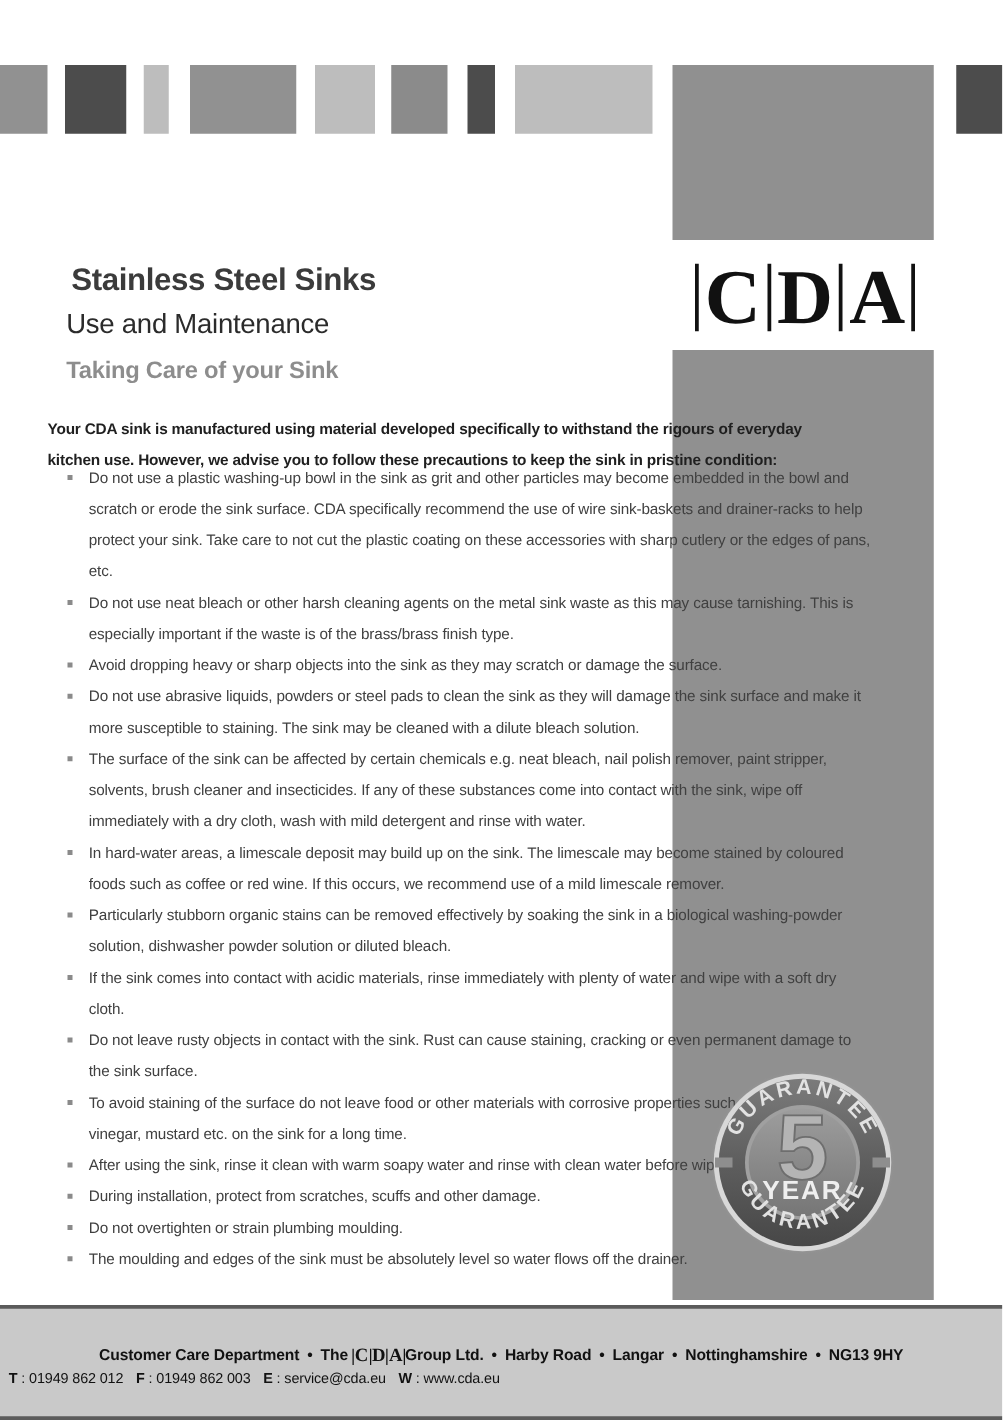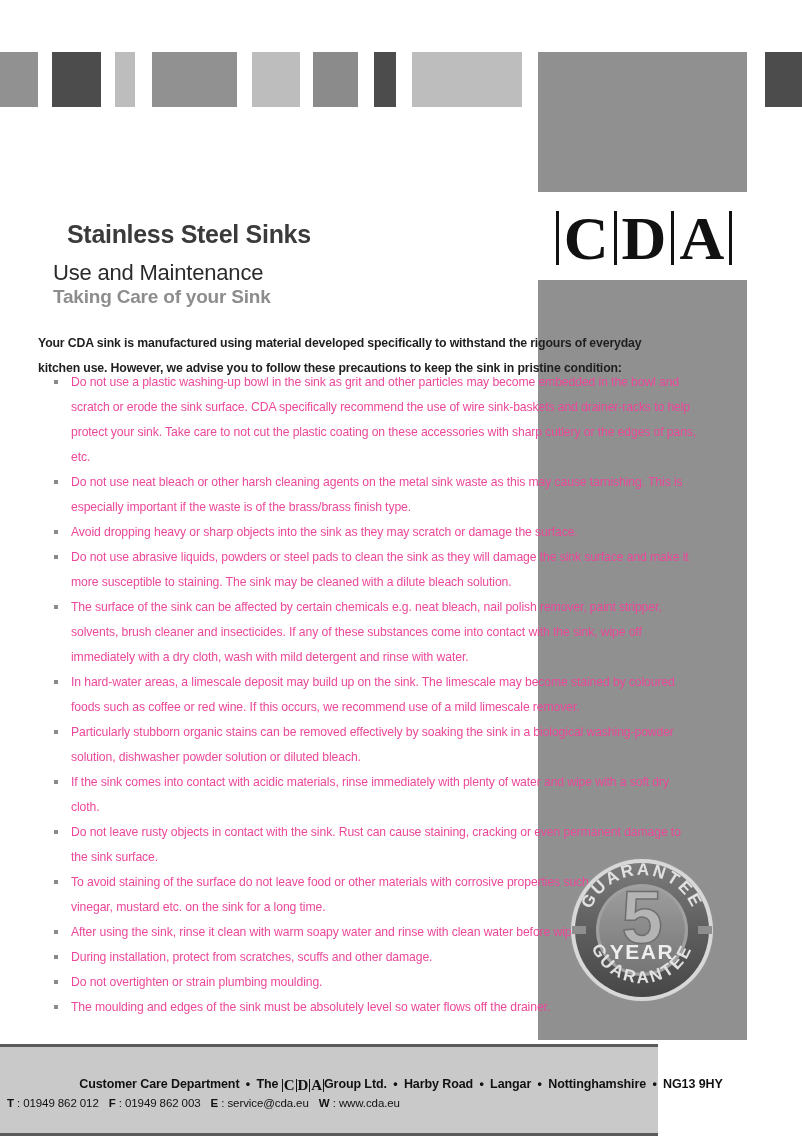--- a/index.html
+++ b/index.html
@@ -87,21 +87,21 @@
     position: absolute;
     left: 53px;
     top: 205px;
     z-index: 5;
   }
   .doc-title {
     font-size: 25px;
     font-weight: bold;
     color: #3b3b3b;
     letter-spacing: -0.3px;
-    margin: 14px;
+    margin: 4px;
     line-height: 30px;
   }
   .doc-subtitle {
     font-size: 22px;
     font-weight: normal;
     color: #2b2b2b;
     margin: 10px 0 0 0;
     line-height: 20px;
     letter-spacing: -0.2px;
   }
@@ -139,21 +139,21 @@
     margin: 0;
     padding: 0;
     list-style: none;
     z-index: 5;
   }
   .bullet-item {
     position: relative;
     padding-left: 18px;
     margin-bottom: 0;
     font-size: 12.2px;
-    color: #ec4899;
+    color: #404040;
     line-height: 25px;
     letter-spacing: -0.1px;
   }
   .bullet-item .marker {
     position: absolute;
     left: 1px;
     top: 10px;
     width: 4px;
     height: 4px;
     background: #8a8a8a;
@@ -167,21 +167,21 @@
     width: 150px;
     height: 150px;
     z-index: 6;
   }
 
   
   .footer {
     position: absolute;
     left: 0;
     top: 1044px;
-    width: 658px;
+    width: 802px;
     height: 92px;
     background: #c9c9c9;
     border-top: 3px solid #5b5b5b;
     border-bottom: 3px solid #5b5b5b;
     box-sizing: border-box;
     z-index: 7;
   }
   .footer-line1 {
     position: absolute;
     left: 0;

